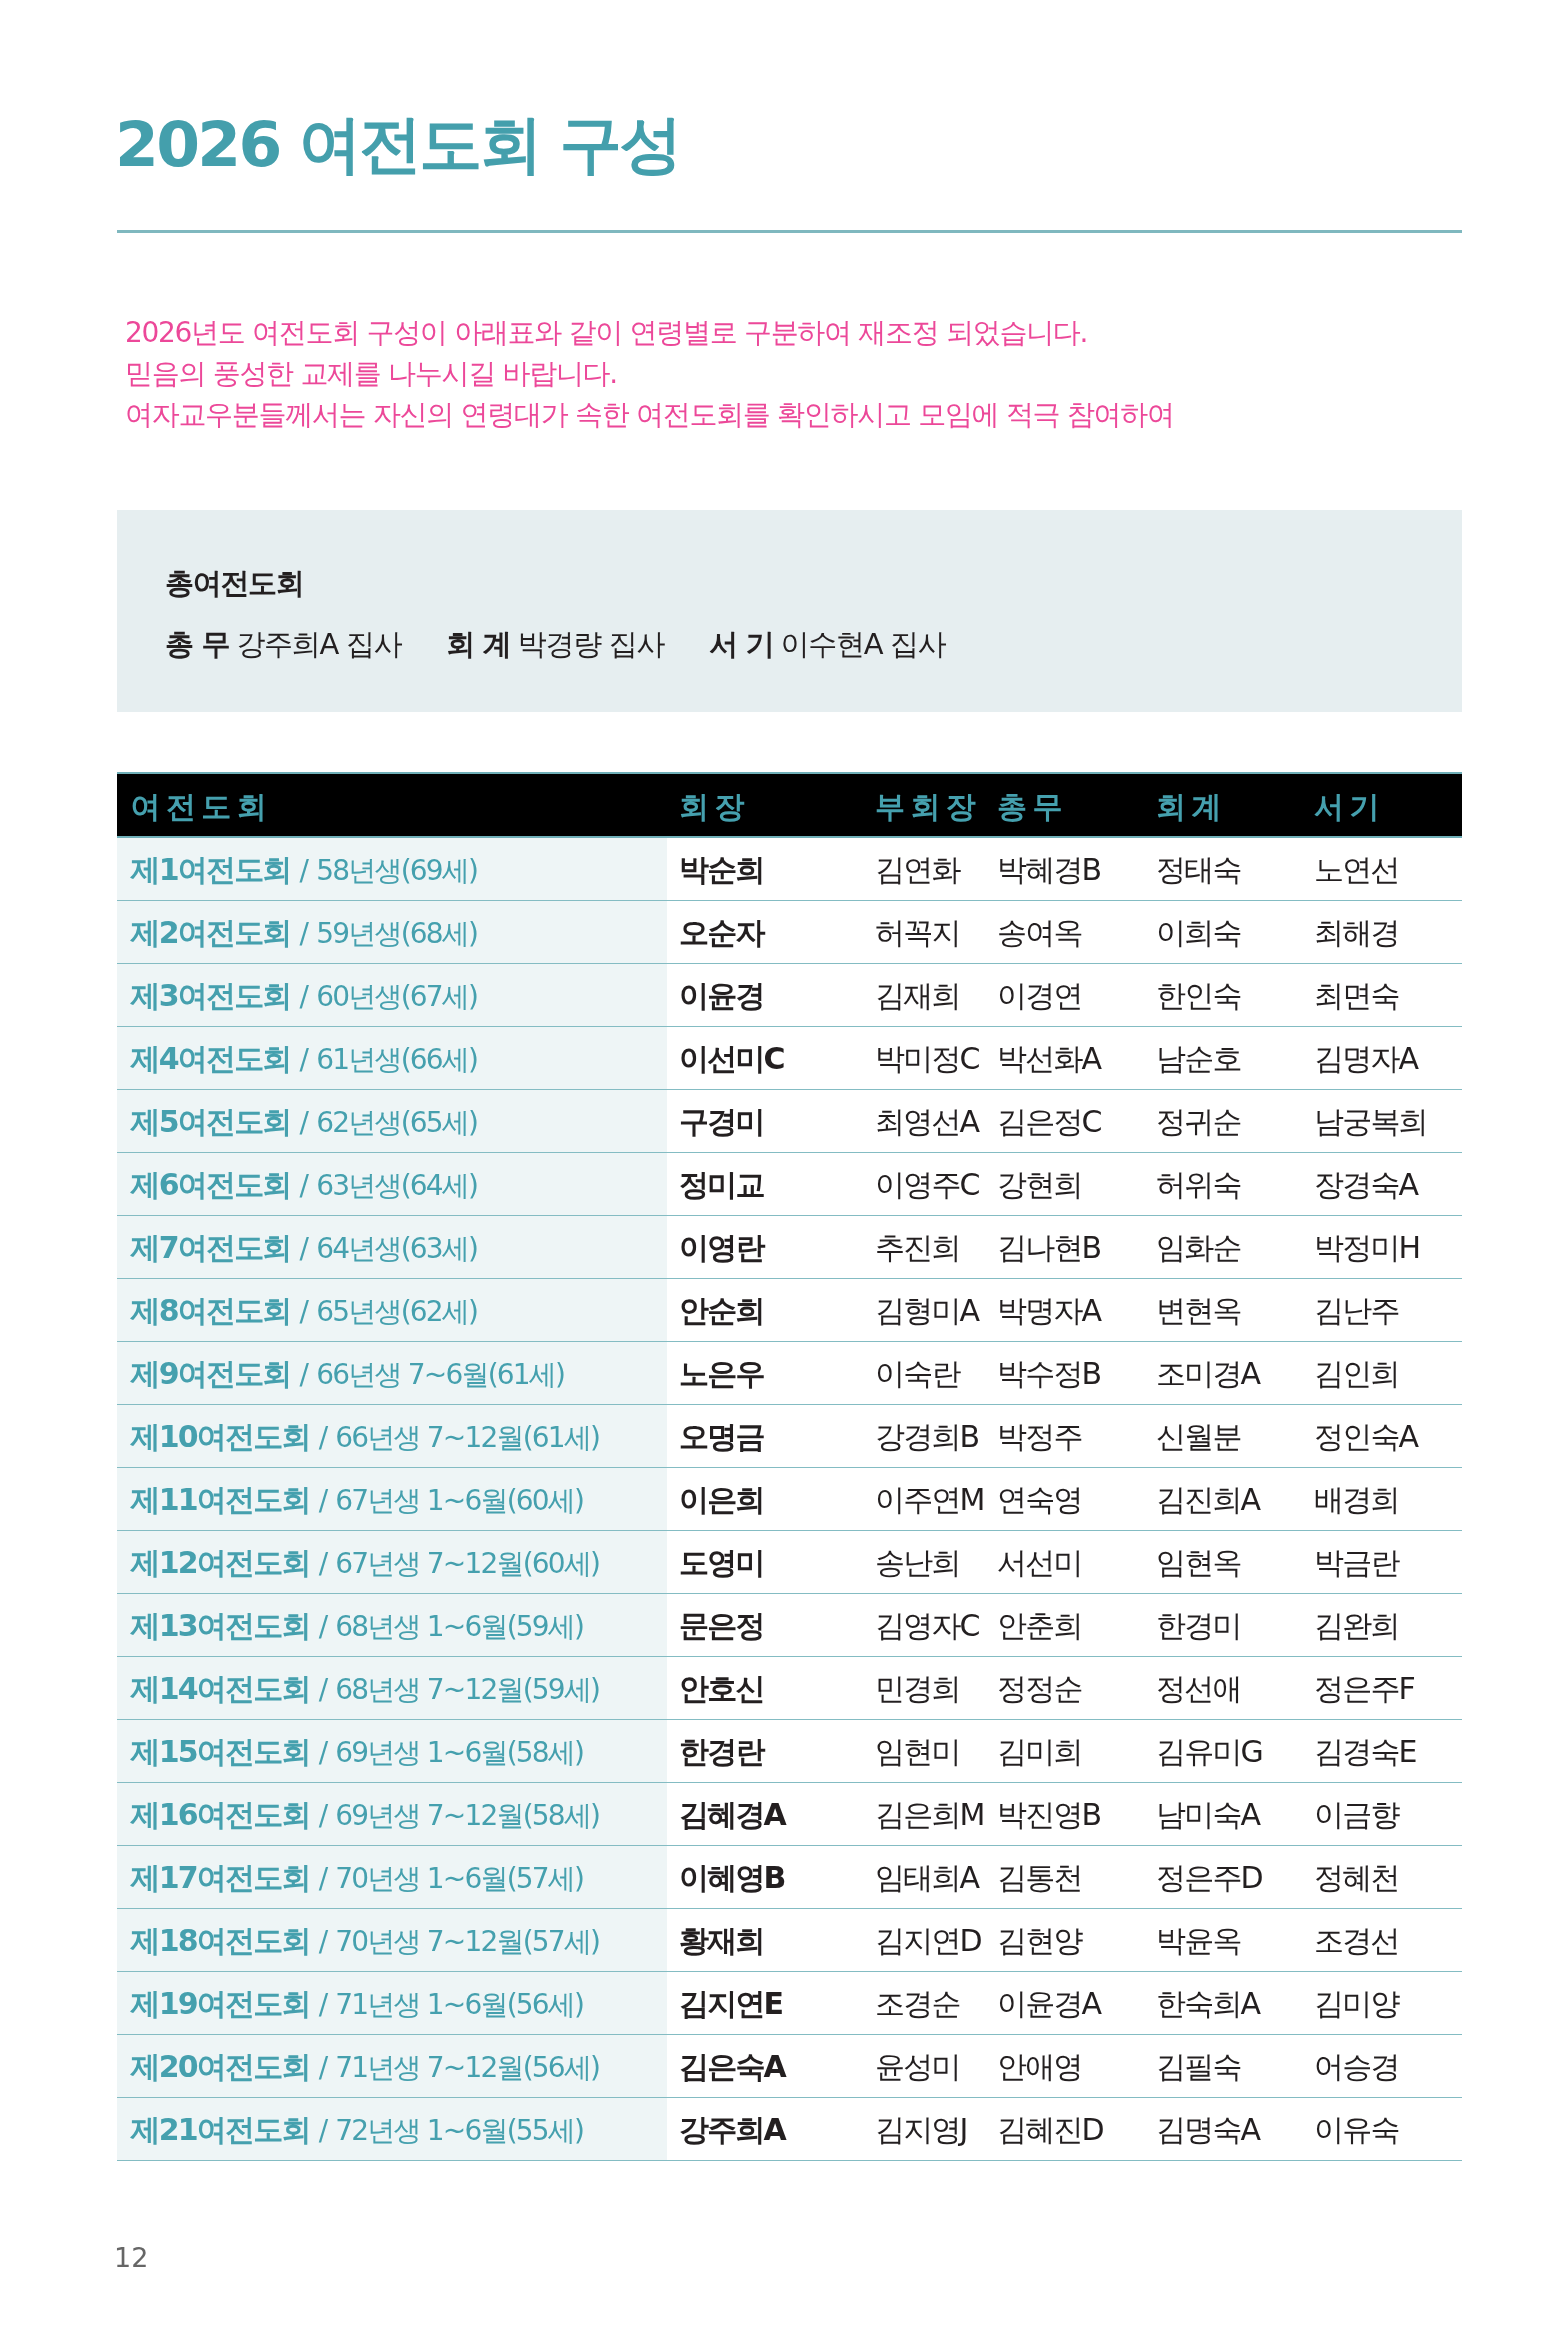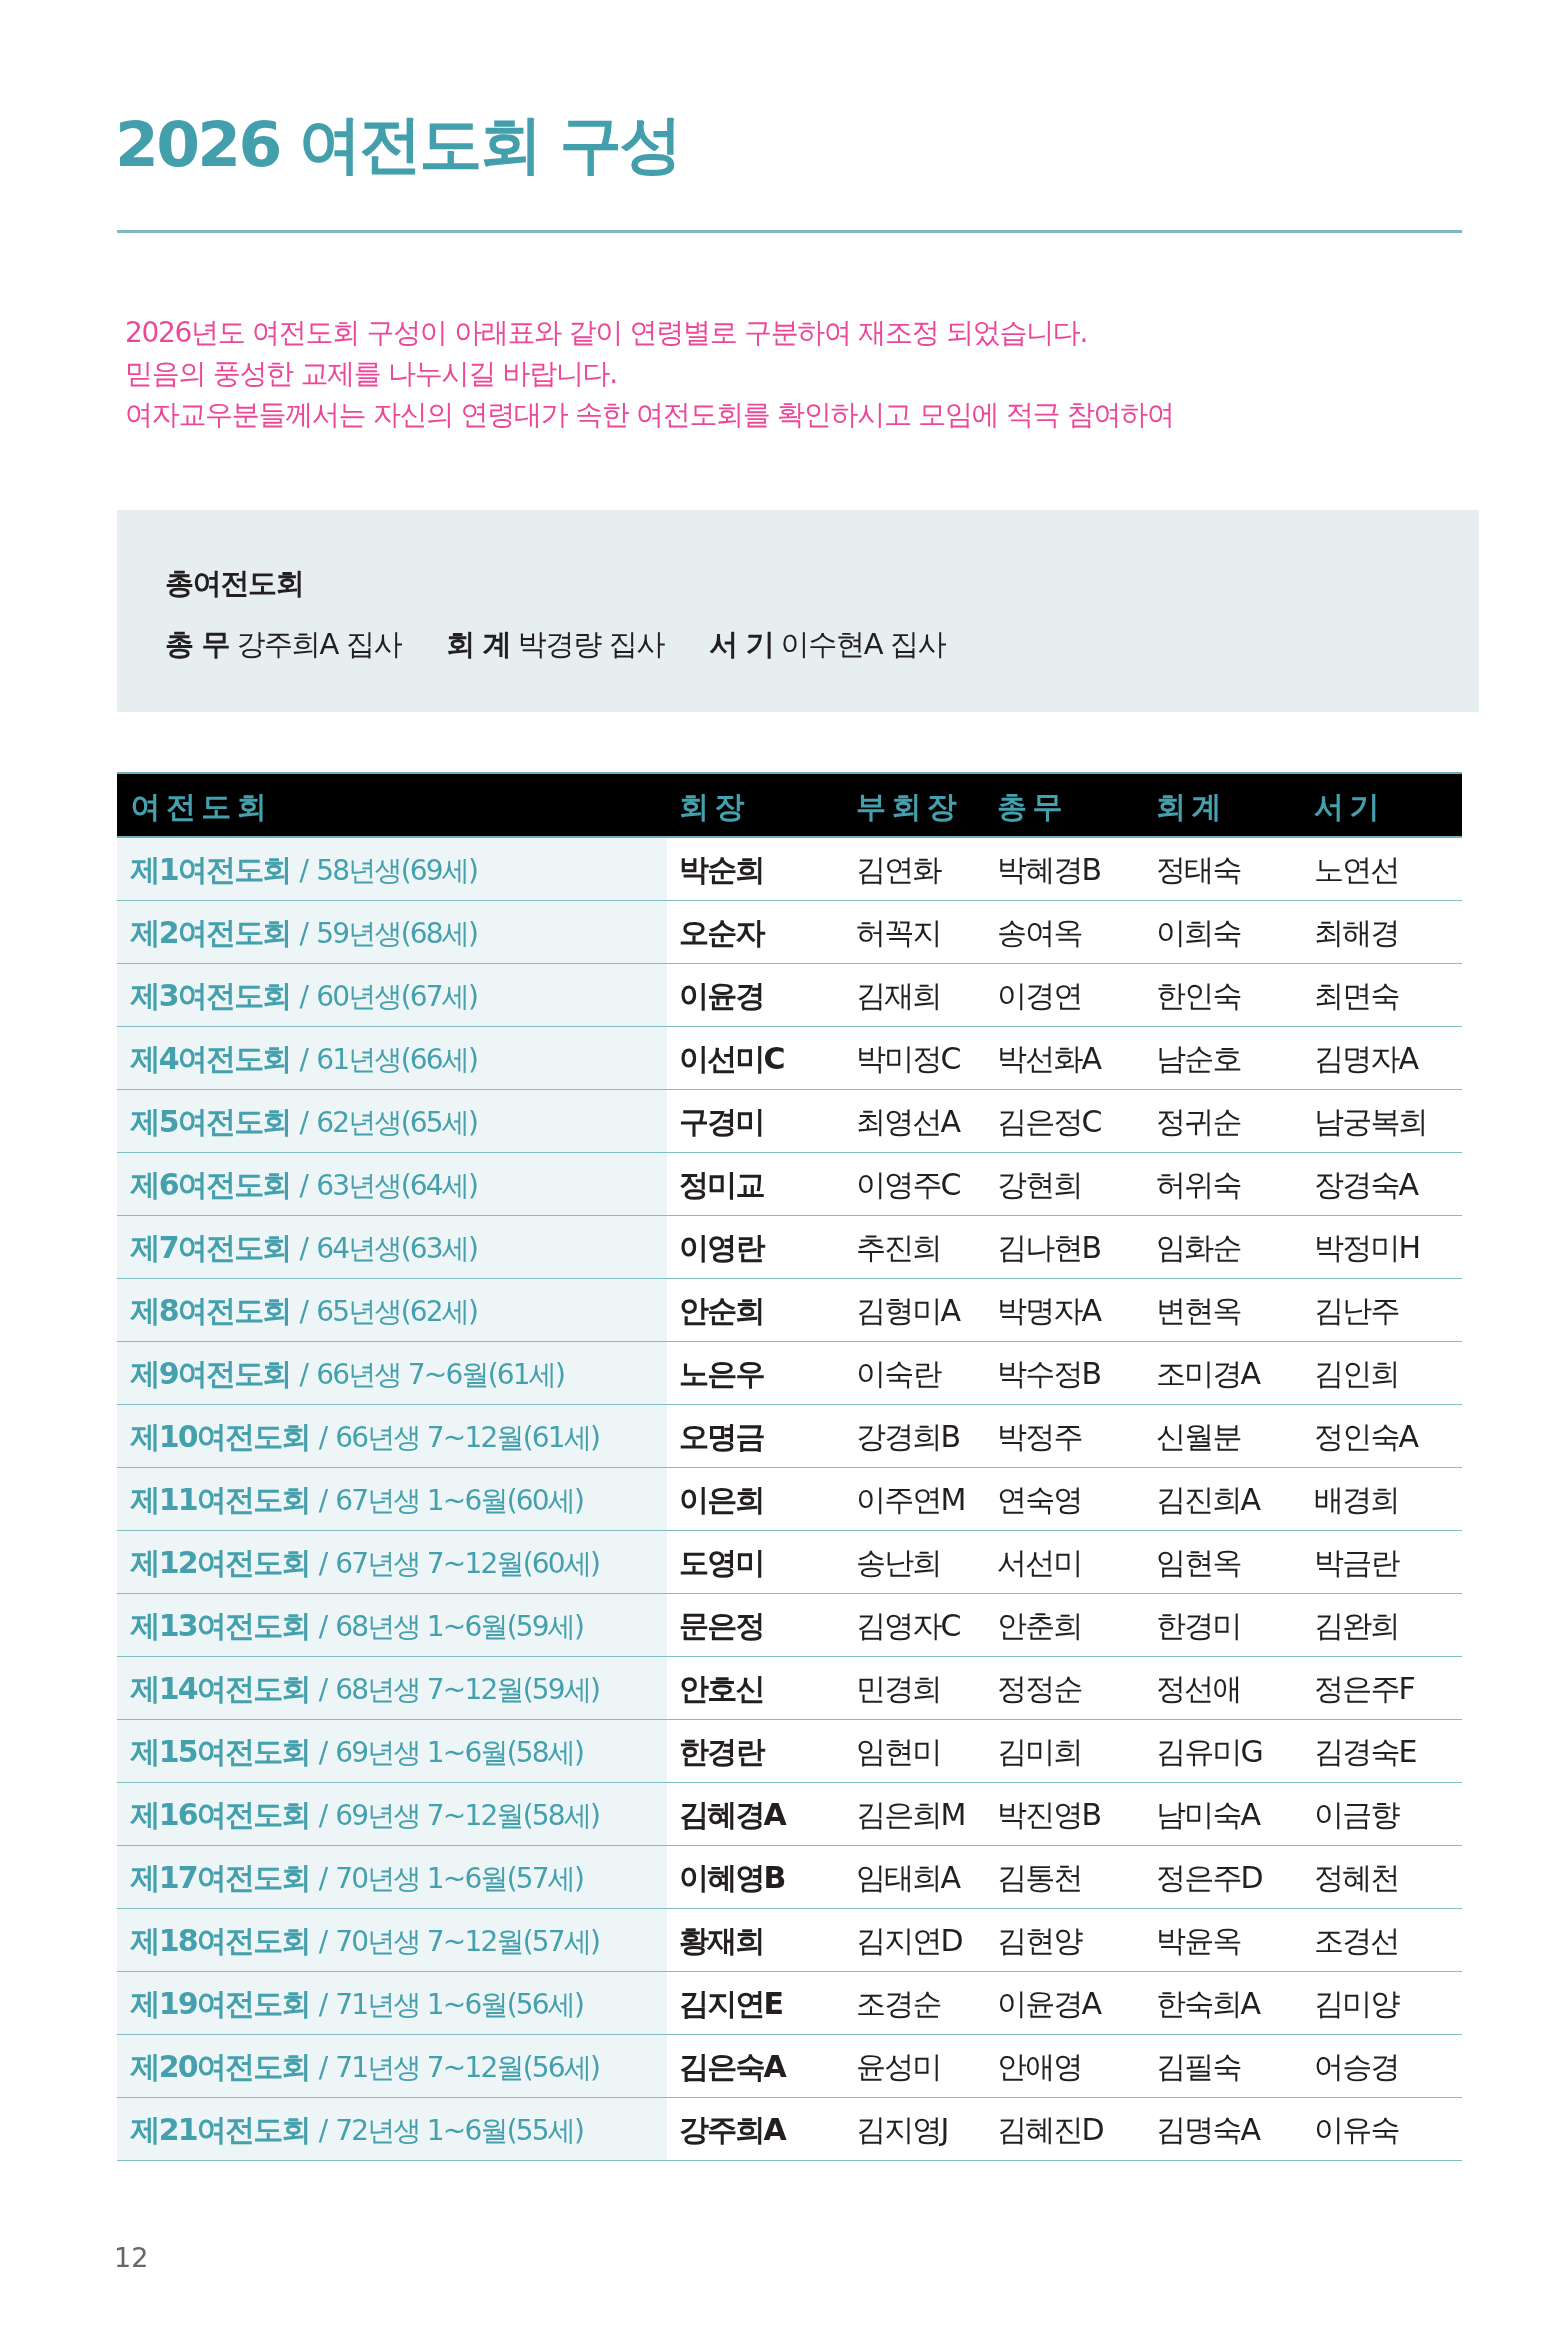--- a/index.html
+++ b/index.html
@@ -18,21 +18,20 @@
     background: #7fb8bf;
   }
   .intro {
     position: absolute; left: 117px; top: 312px; width: 1345px;
     font-size: 28px; line-height: 41px; color: #ec4899; letter-spacing: -1.3px; margin-left: 8px;
   }
   .intro div { white-space: nowrap; }
   .summary {
     position: absolute; left: 117px; top: 510px; width: 1345px; height: 202px;
     background: #e6eef0;
-    padding-left: 17px;
   }
   .summary-title {
     position: absolute; left: 48px; top: 54px;
     font-size: 29px; font-weight: bold; letter-spacing: -1.3px; color: #231f20;
   }
   .summary-line {
     position: absolute; left: 48px; top: 115px;
     font-size: 29px; letter-spacing: -1.3px; color: #231f20; white-space: nowrap;
     display: flex; gap: 45px;
   }
@@ -61,21 +60,21 @@
     white-space: nowrap; letter-spacing: -1.8px;
   }
   .trow .c0 .grp { font-weight: bold; }
   .trow .c0 .sep { font-size: 28px; margin: 0 9px; }
   .trow .c0 .yr { font-size: 28px; text-align: center; }
   .trow .cell {
     position: absolute; top: 11.7px; font-size: 30px; color: #231f20;
     white-space: nowrap; letter-spacing: -1.8px;
   }
   .trow .cell.leader { font-weight: bold; }
-  .x1 { left: 562px; } .x2 { left: 739px; text-align: right; } .x3 { left: 880px; }
+  .x1 { left: 562px; } .x2 { left: 758px; text-align: right; } .x3 { left: 880px; }
   .x4 { left: 1039px; } .x5 { left: 1197px; }
   .page-number {
     position: absolute; left: 114px; top: 2242px;
     font-size: 27px; color: #666666;
   }
 </style>
 </head>
 <body>
 
 <div class="title">2026 여전도회 구성</div>

